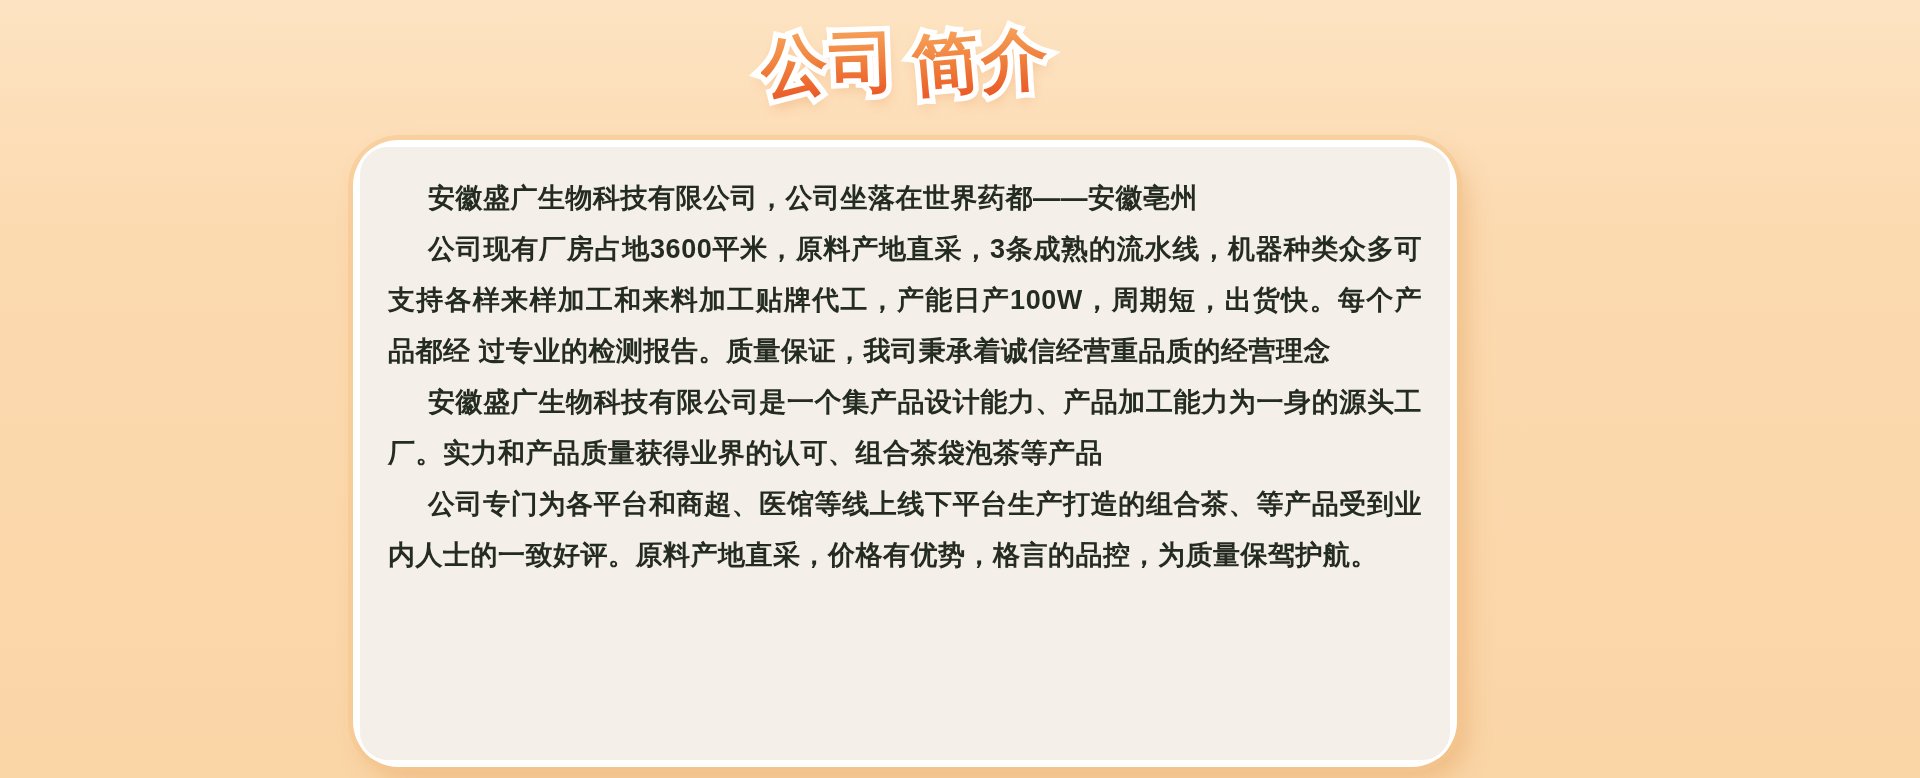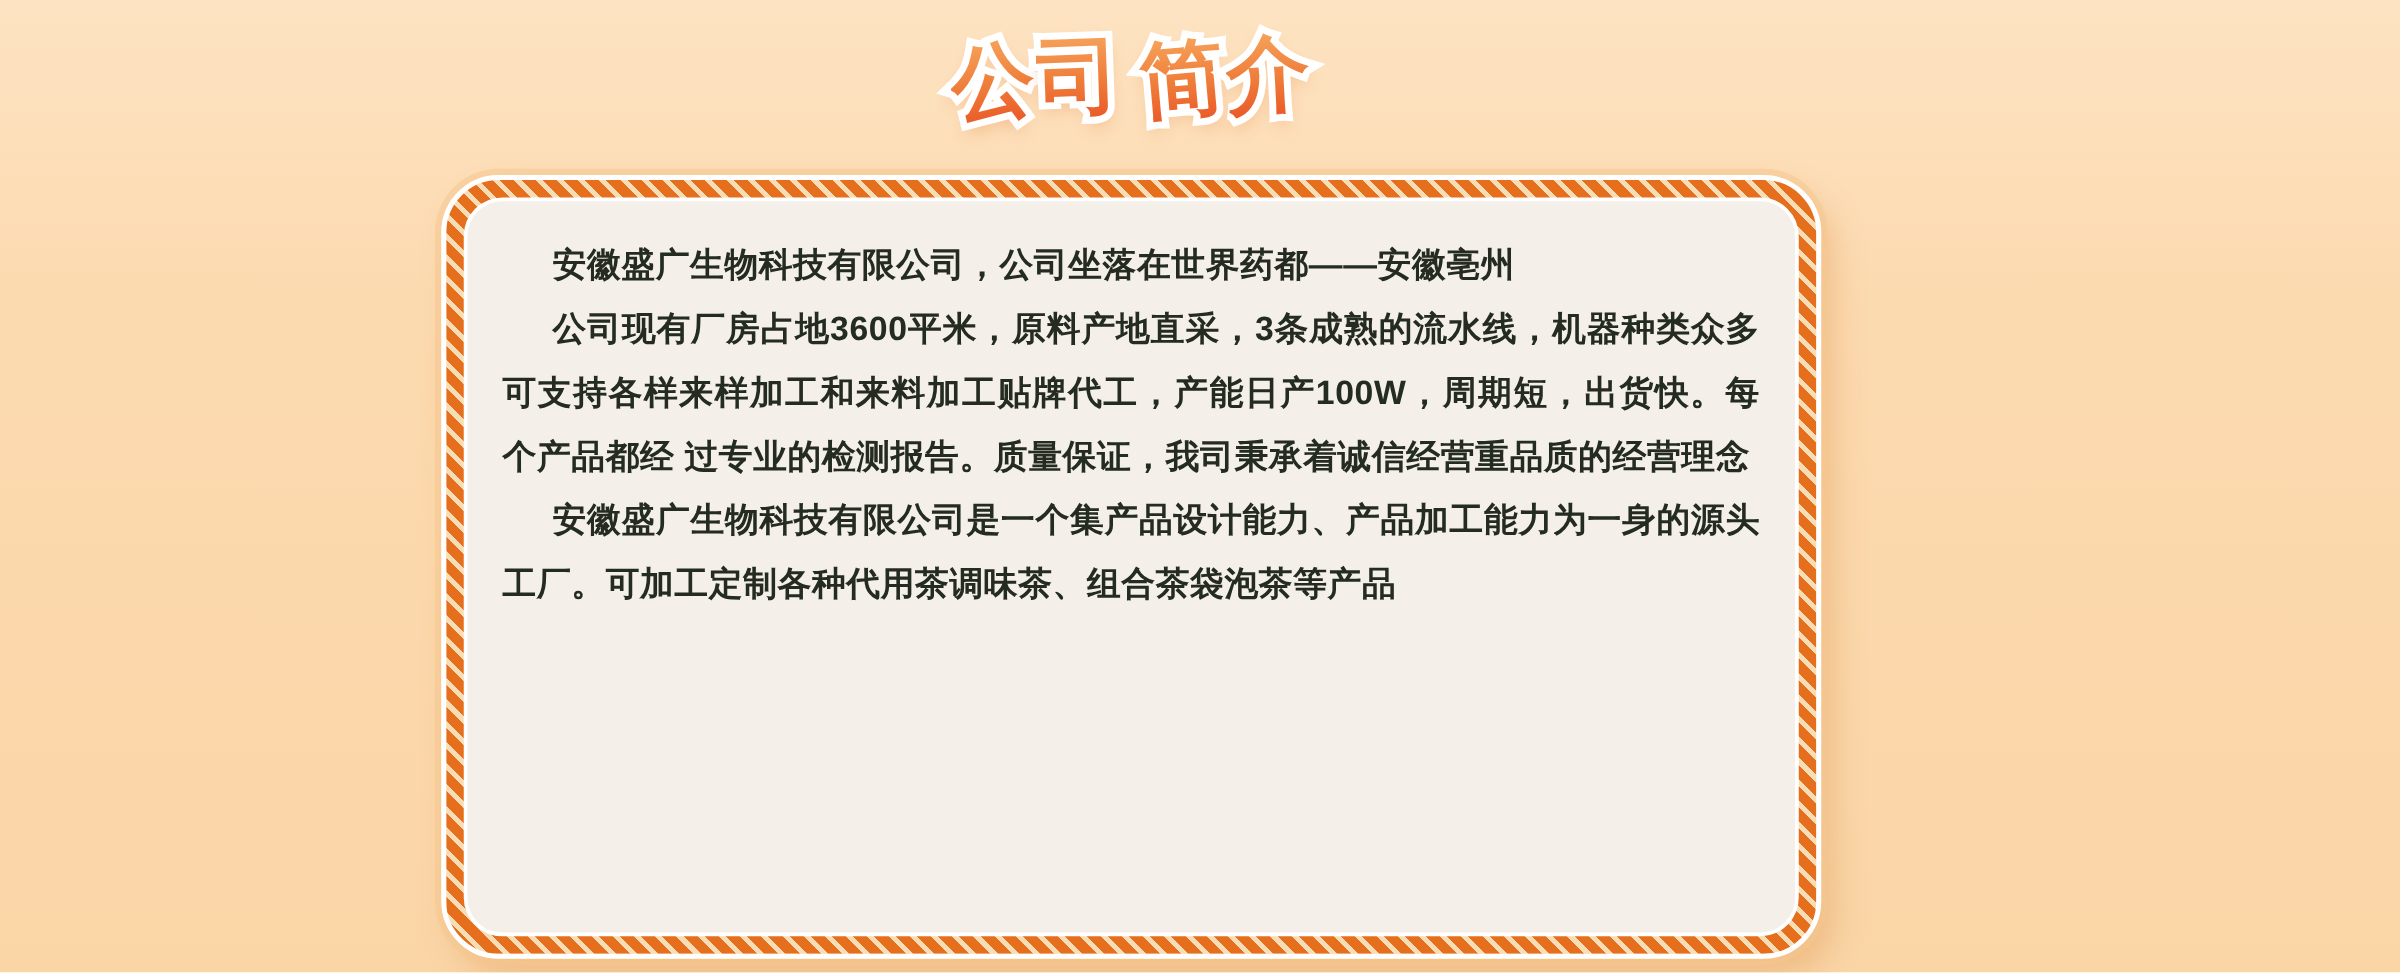--- a/index.html
+++ b/index.html
@@ -53,21 +53,20 @@
 
   
   .intro-card {
     position: absolute;
     left: 353px;
     top: 140px;
     width: 1104px;
     height: 627px;
     border-radius: 46px;
     border: 4px solid #ffffff;
-    padding: 14px;
     background: repeating-linear-gradient(45deg, #e66f1e 0px, #e66f1e 8px, #f7ddb6 8px, #f7ddb6 12px);
     box-shadow: 0 0 0 5px rgba(246, 198, 142, 0.55), 10px 14px 24px rgba(219, 144, 71, 0.35);
   }
   .card-inner {
     width: 100%;
     height: 100%;
     border-radius: 31px;
     border: 3px solid #ffffff;
     background: #f4efe8;
     padding: 26px 28px;
@@ -89,17 +88,18 @@
 <div class="stage">
 
   <h1 class="page-title">
     <span class="tchar" style="--rot:-6deg; --dy:4px"><span class="tback">公</span><span class="tfront">公</span></span><span class="tchar" style="--rot:-2deg; --dy:0px"><span class="tback">司</span><span class="tfront">司</span></span><span class="tchar gap" style="--rot:-5deg; --dy:2px"><span class="tback">简</span><span class="tfront">简</span></span><span class="tchar" style="--rot:-3deg; --dy:-2px"><span class="tback">介</span><span class="tfront">介</span></span>
   </h1>
 
   <div class="intro-card">
     <div class="card-inner">
       <p>安徽盛广生物科技有限公司，公司坐落在世界药都——安徽亳州</p>
       <p>公司现有厂房占地3600平米，原料产地直采，3条成熟的流水线，机器种类众多可支持各样来样加工和来料加工贴牌代工，产能日产100W，周期短，出货快。每个产品都经 过专业的检测报告。质量保证，我司秉承着诚信经营重品质的经营理念</p>
-      <p>安徽盛广生物科技有限公司是一个集产品设计能力、产品加工能力为一身的源头工厂。可加工定制各种代用茶调味茶、组合茶袋泡茶等产品</p>
+      <p>安徽盛广生物科技有限公司是一个集产品设计能力、产品加工能力为一身的源头工厂。实力和产品质量获得业界的认可、组合茶袋泡茶等产品</p>
+      <p>公司专门为各平台和商超、医馆等线上线下平台生产打造的组合茶、等产品受到业内人士的一致好评。原料产地直采，价格有优势，格言的品控，为质量保驾护航。</p>
     </div>
   </div>
 
 </div>
 
 </body></html>

